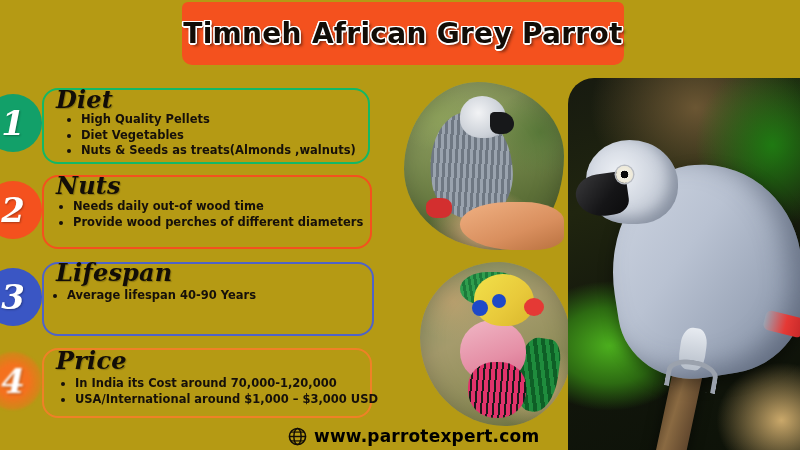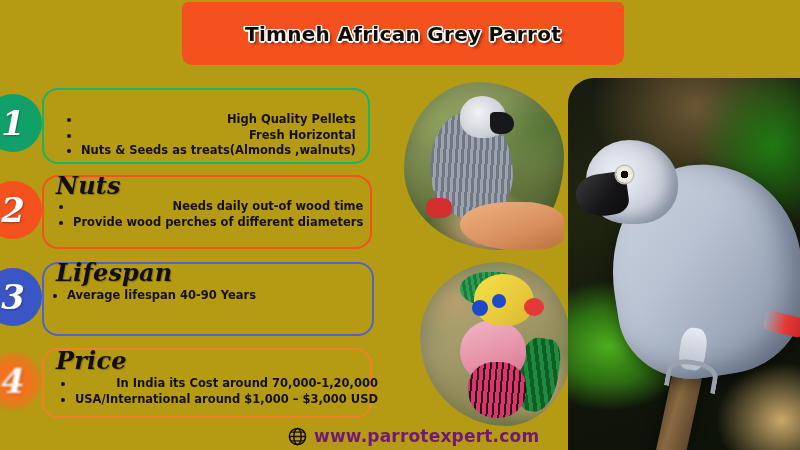--- a/index.html
+++ b/index.html
@@ -13,21 +13,21 @@
   
   #title-banner{
     position:absolute; left:182px; top:2px; width:442px; height:63px;
     background:#f4511e;
     border-radius:6px 6px 10px 10px;
     display:flex; align-items:center; justify-content:center;
     z-index:6;
   }
   #title-text{
     font-family:"DejaVu Sans", sans-serif;
-    font-weight:bold; font-size:20px; color:#120d07;
+    font-weight:bold; font-size:28px; color:#120d07;
     letter-spacing:.3px; white-space:nowrap;
     text-shadow:
        1.5px 0 0 #fff, -1.5px 0 0 #fff, 0 1.5px 0 #fff, 0 -1.5px 0 #fff,
        1.2px 1.2px 0 #fff, -1.2px 1.2px 0 #fff, 1.2px -1.2px 0 #fff, -1.2px -1.2px 0 #fff,
        3px 3px 3px rgba(0,0,0,.45);
   }
 
   
   #hero-photo{
     position:absolute; left:568px; top:78px; width:232px; height:372px;
@@ -203,21 +203,21 @@
     font-family:"DejaVu Serif", serif;
     font-weight:bold; font-style:italic; font-size:24px; color:#120d07;
     letter-spacing:.2px; white-space:nowrap;
     text-shadow:1px 1px 1px rgba(0,0,0,.25);
   }
   .bullets{ position:absolute; z-index:4; list-style:none; }
   .bullets li{
     position:relative; padding-left:17px;
     font-family:"DejaVu Sans", sans-serif;
     font-weight:bold; font-size:11.5px; color:#16100a;
-    line-height:15.5px; white-space:nowrap;text-align:right;
+    line-height:15.5px; white-space:nowrap;
   }
   .bullets li::before{
     content:""; position:absolute; left:3px; top:6px;
     width:4px; height:4px; border-radius:50%; background:#16100a;
   }
 
   
   #section-diet{ left:0; top:88px; width:380px; height:82px; }
   #section-diet .box{ width:328px; height:76px; border-color:#12b866; }
   #section-diet .circle{ background:#12a069; top:6px; }
@@ -249,21 +249,21 @@
   #section-price .heading{ left:56px; top:-2px; }
   #section-price .bullets{ left:58px; top:28px; }
 
   
   #footer-url{
     position:absolute; left:288px; top:424px; height:24px;
     display:flex; align-items:center; gap:7px; z-index:7;
   }
   #footer-url .label{
     font-family:"DejaVu Sans", sans-serif;
-    font-weight:bold; font-size:17px; color:#701a75;
+    font-weight:bold; font-size:17px; color:#000000;
     letter-spacing:.2px;
   }
   #globe-icon{ width:19px; height:19px; display:block; }
 </style>
 </head>
 <body>
 
 <div id="title-banner">
   <div id="title-text">Timneh African Grey Parrot</div>
 </div>
@@ -301,23 +301,24 @@
     <div class="bcheek2"></div>
     <div class="bbeak"></div>
   </div>
 </div>
 
 <div class="section" id="section-diet">
   <div class="box"></div>
   <div class="circle">
     <span>1</span>
   </div>
+  <div class="heading">Diet</div>
   <ul class="bullets">
     <li>High Quality Pellets</li>
-    <li>Fresh Horizontal</li>
+    <li>Diet Vegetables</li>
     <li>Nuts &amp; Seeds as treats(Almonds ,walnuts)</li>
   </ul>
 </div>
 
 <div class="section" id="section-care">
   <div class="box"></div>
   <div class="circle">
     <span>2</span>
   </div>
   <div class="heading">Nuts</div>

